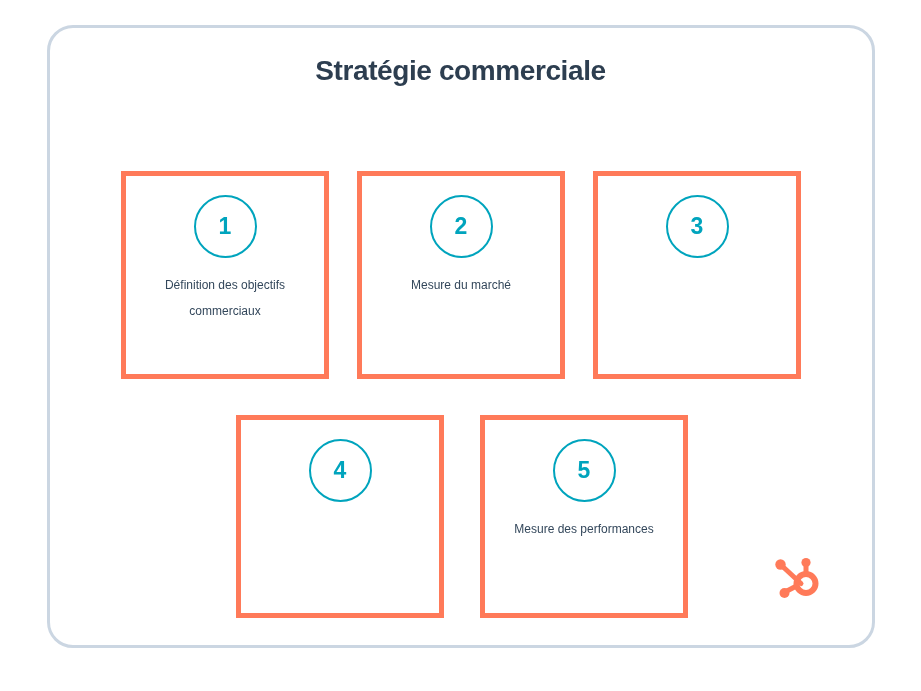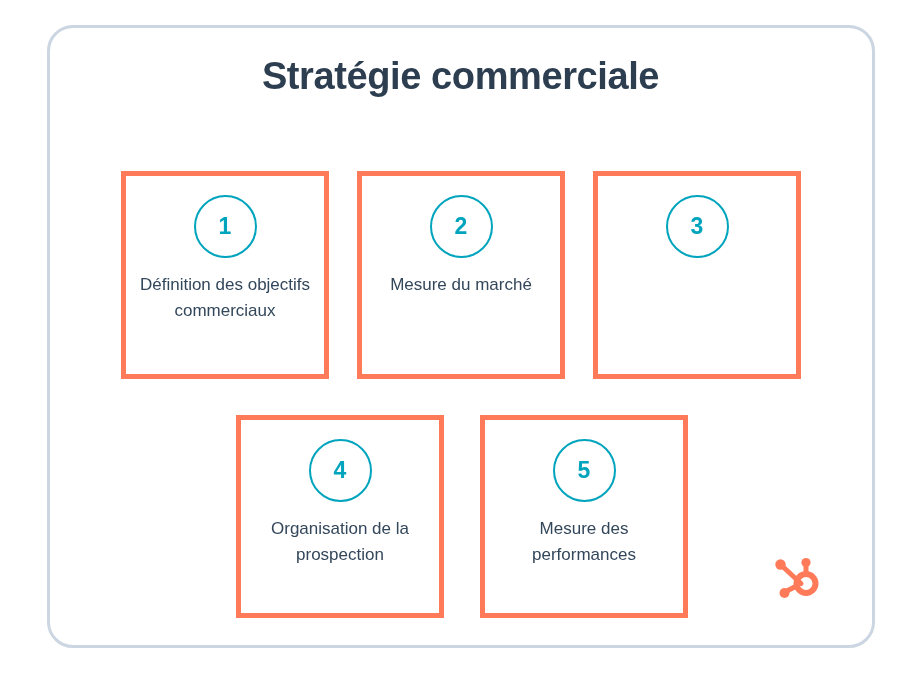--- a/index.html
+++ b/index.html
@@ -36,21 +36,21 @@
     background: #ffffff;
   }
 
   
   .title {
     position: absolute;
     left: 0;
     top: 55px;
     width: 921px;
     text-align: center;
-    font-size: 38px;
+    font-size: 28px;
     font-weight: 700;
     letter-spacing: -0.4px;
     color: #2D3E50;
     line-height: 1.15;
     white-space: nowrap;
   }
 
   
   .card {
     position: absolute;
@@ -89,21 +89,21 @@
     line-height: 1;
     letter-spacing: 0;
   }
 
   .card-label {
     margin-top: 14px;
     padding: 0 8px;
     width: 100%;
     box-sizing: border-box;
     text-align: center;
-    font-size: 17px;
+    font-size: 12px;
     font-weight: 400;
     line-height: 26px;
     color: #33475B;
   }
 
   
   .brand-logo {
     position: absolute;
     left: 768px;
     top: 552px;
@@ -137,21 +137,20 @@
   <div class="card card-3">
     <div class="step-circle">
       <span class="step-number">3</span>
     </div>
   </div>
 
   <div class="card card-4">
     <div class="step-circle">
       <span class="step-number">4</span>
     </div>
-    <div class="card-label">Organisation de la prospection</div>
   </div>
 
   <div class="card card-5">
     <div class="step-circle">
       <span class="step-number">5</span>
     </div>
     <div class="card-label">Mesure des performances</div>
   </div>
 
   <div class="brand-logo">

